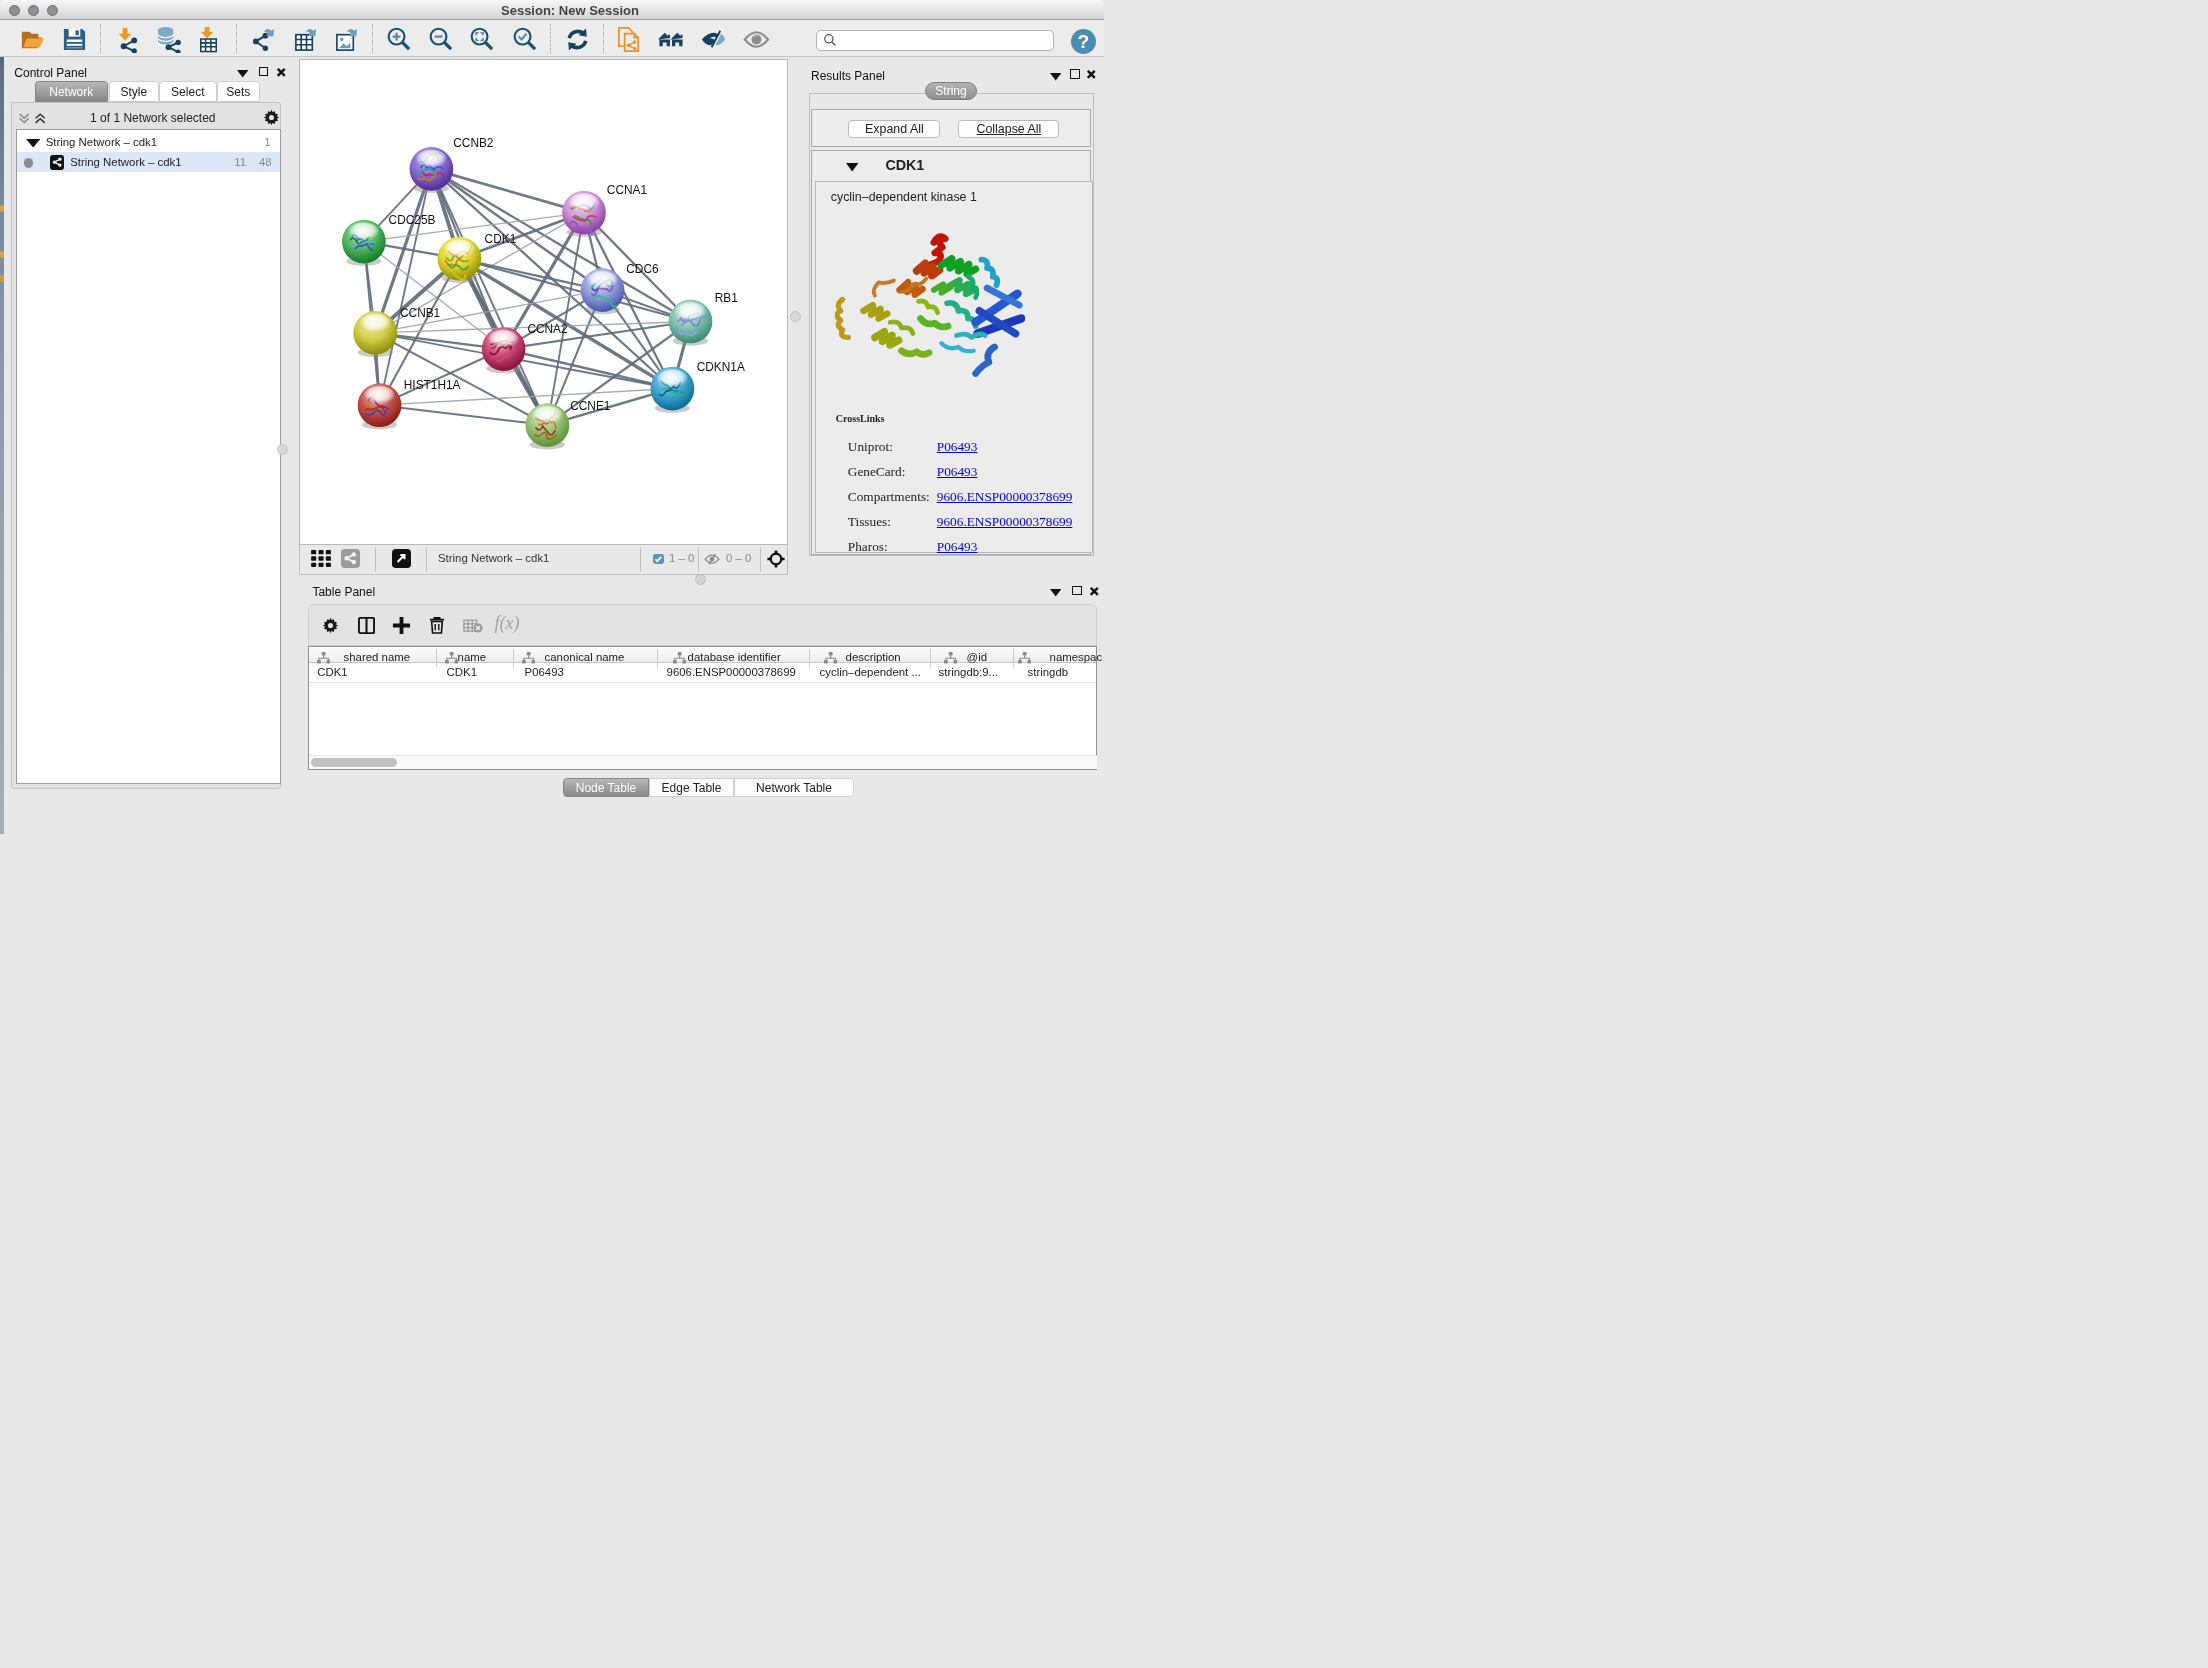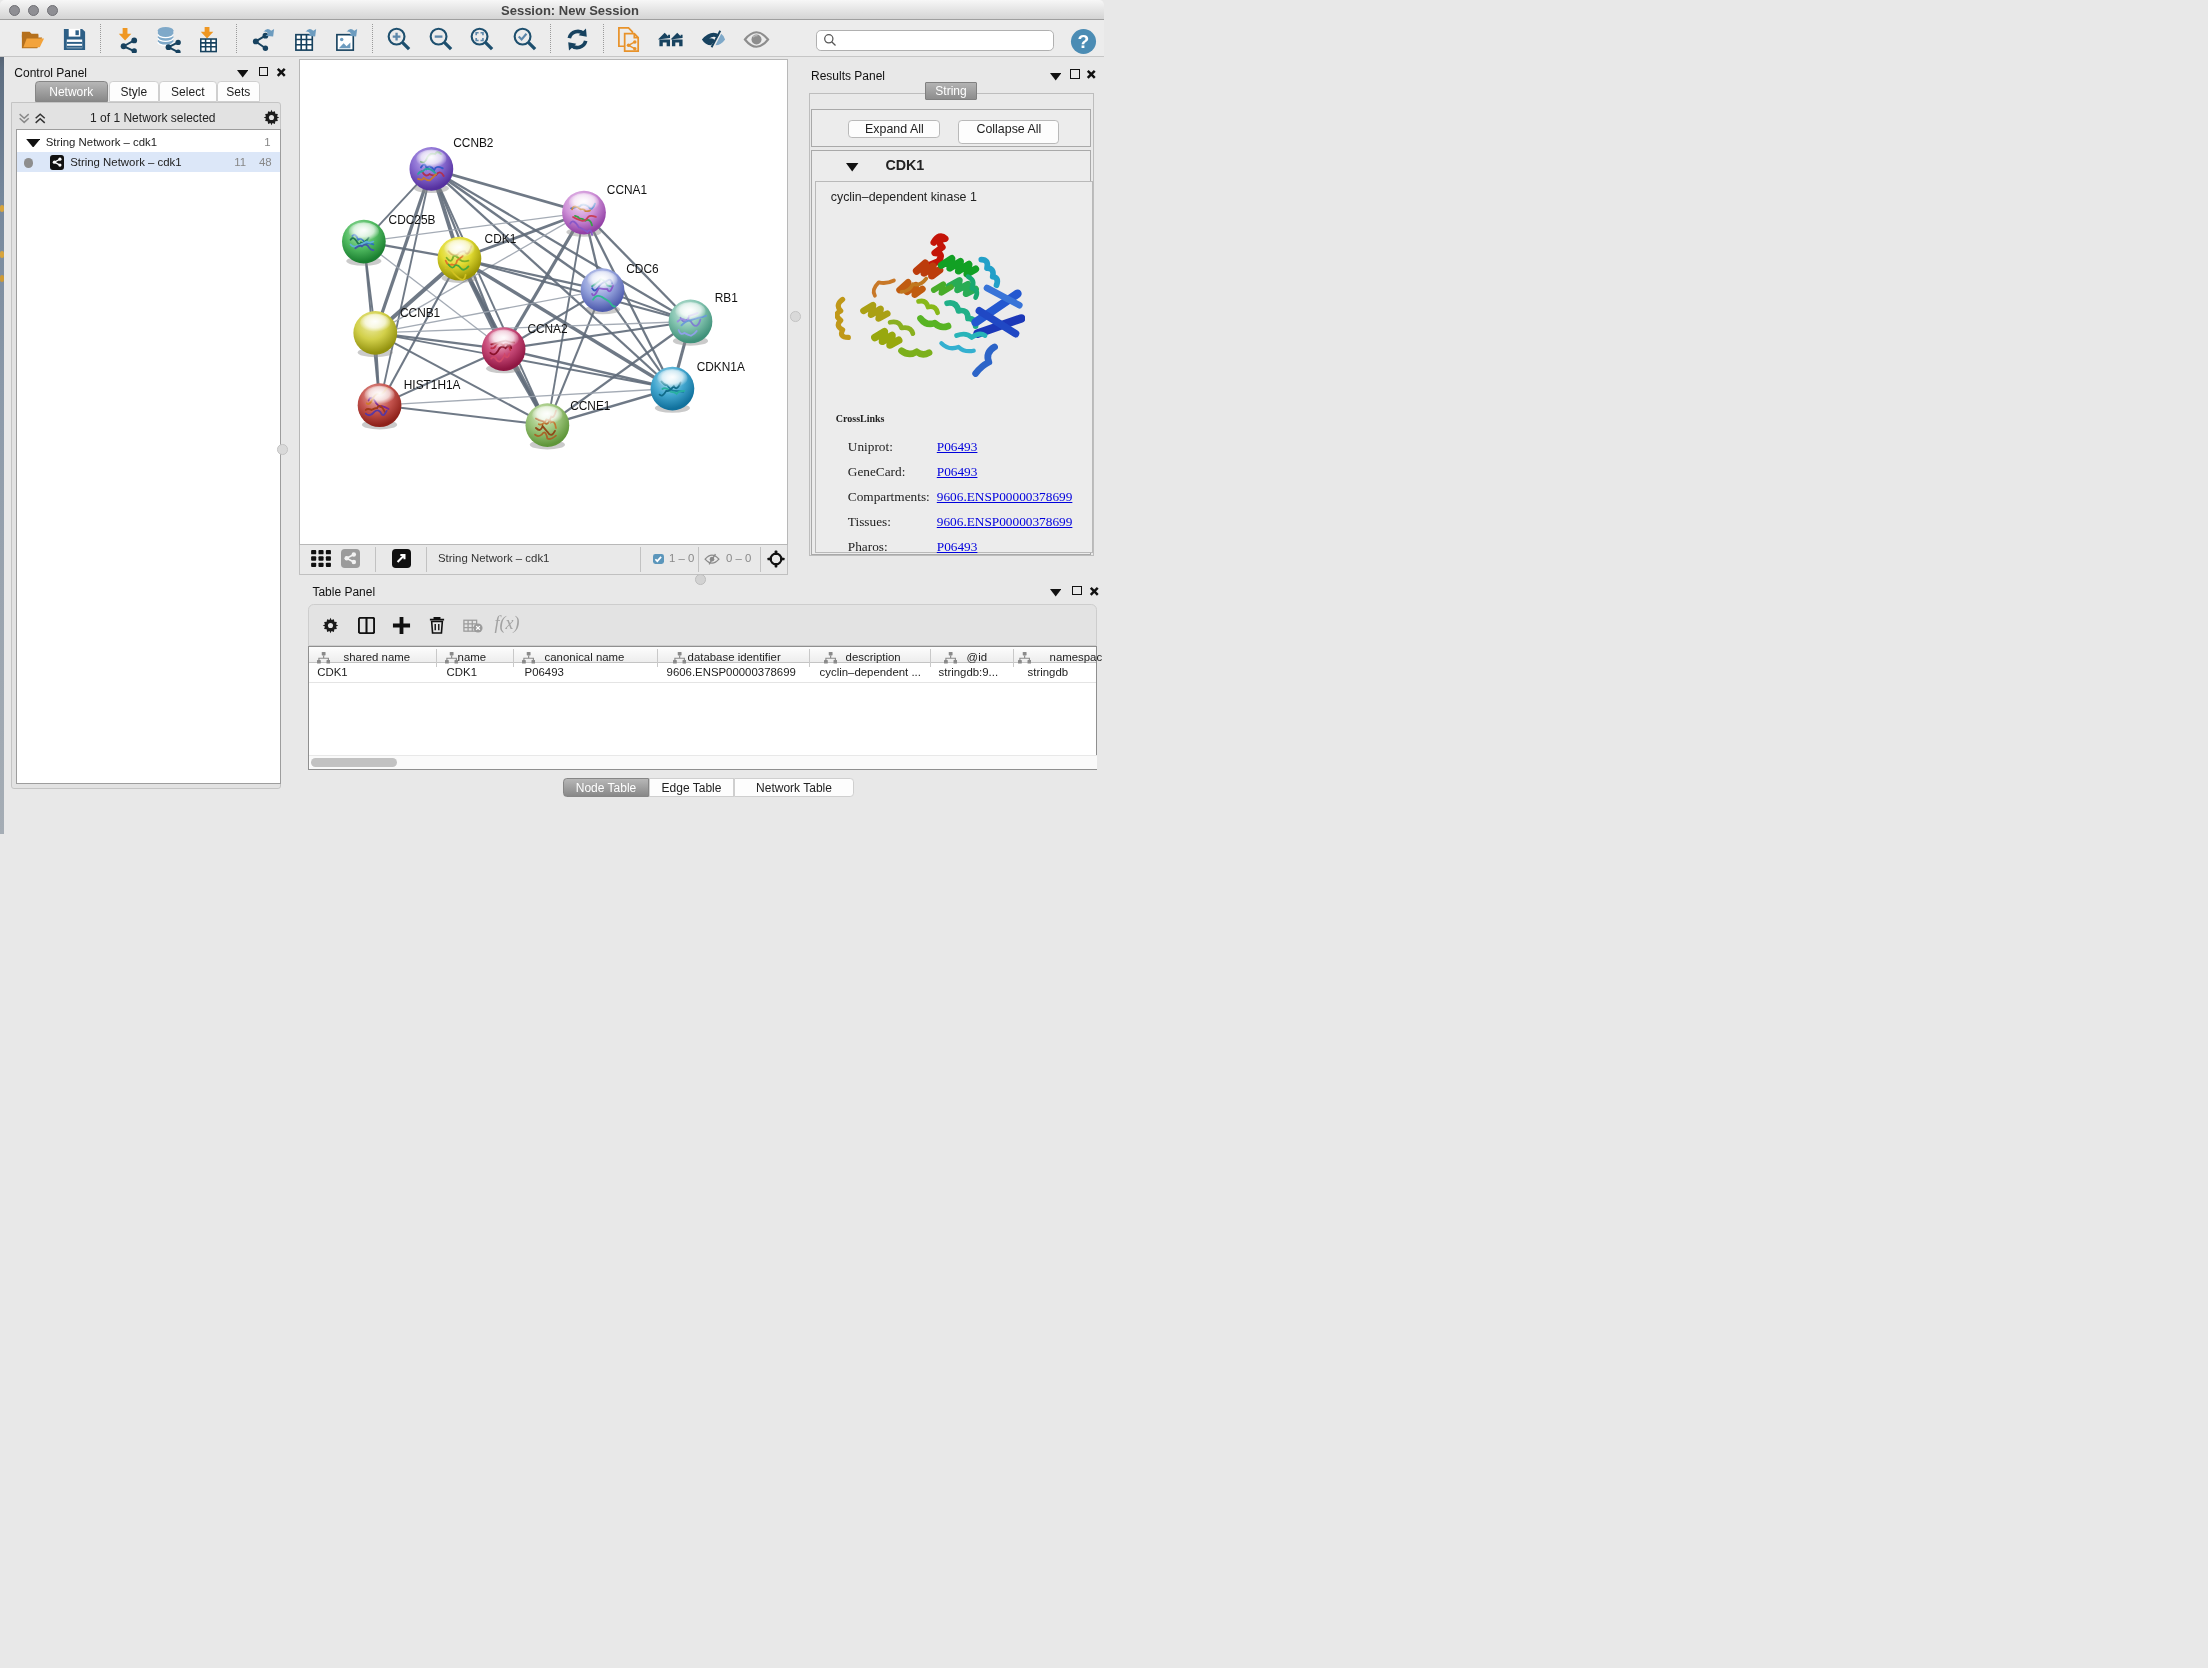--- a/index.html
+++ b/index.html
@@ -584,27 +584,27 @@
   <div id="rpanel">
     <div class="ptitle" style="position:absolute;left:21px;top:10.5px;">Results Panel</div>
     <svg class="abs" style="left:260px;top:15px" width="11.4" height="7.6" viewBox="0 0 12 8">
         <path d="M0 0 h12 l-6 8 z" fill="#111"></path>
       </svg>
     <div class="abs" style="left:280px;top:11.4px;width:9.5px;height:9.5px;border:1.5px solid #111;"></div>
     <svg class="abs" style="left:296px;top:11.4px" width="10.5" height="10.5" viewBox="0 0 12 12">
         <path d="M1 3 L3 1 L6 4 L9 1 L11 3 L8 6 L11 9 L9 11 L6 8 L3 11 L1 9 L4 6 z" fill="#111"></path>
       </svg>
 
-    <div class="abs" style="left:135px;top:24px;width:52px;height:18px;background:linear-gradient(#b3b3b3,#8d8d8d);border:1px solid #808080;border-radius:1px;color:#fff;text-align:center;line-height:17px;z-index:3;">String</div>
+    <div class="abs" style="left:135px;top:24px;width:52px;height:18px;background:linear-gradient(#b3b3b3,#8d8d8d);border:1px solid #808080;border-radius:9px;color:#fff;text-align:center;line-height:17px;z-index:3;">String</div>
 
     <div class="abs" style="left:18.5px;top:35px;width:285px;height:463px;background:#e9e9e9;border:1px solid #bdbdbd;">
 
       <div class="abs" style="left:1.9px;top:15px;width:280px;height:38px;background:#ececec;border:1px solid #a9a9a9;">
         <div class="abs" style="left:36px;top:9.5px;width:92px;height:18px;background:#fdfdfd;border:1px solid #b9b9b9;border-radius:3.8px;text-align:center;line-height:17px;font-size:12.4px;">Expand All</div>
-        <div class="abs" style="left:146px;top:9.5px;width:101px;height:24px;background:#fdfdfd;border:1px solid #b9b9b9;border-radius:3.8px;text-align:center;line-height:17px;font-size:12.4px;">Collapse All</div>
+        <div class="abs" style="left:146px;top:9.5px;width:101px;height:18px;background:#fdfdfd;border:1px solid #b9b9b9;border-radius:3.8px;text-align:center;line-height:17px;font-size:12.4px;text-decoration:underline;">Collapse All</div>
       </div>
 
       <div class="abs" style="left:1.9px;top:56px;width:280px;height:405px;background:#ececec;border:1px solid #a9a9a9;">
         <svg class="abs" style="left:34px;top:12.4px" width="12.4" height="8.6" viewBox="0 0 13 9">
             <path d="M0 0 h13 l-6.5 9 z" fill="#111"></path>
           </svg>
         <div class="abs" style="left:73px;top:5.7px;font-size:14.3px;font-weight:bold;">CDK1</div>
         <div class="abs" style="left:2.4px;top:29.5px;width:278px;height:372px;background:#ececec;border:1px solid #b9b9b9;">
           <div class="abs" style="left:15px;top:8.6px;font-size:12.4px;">cyclin–dependent kinase 1</div>
 

